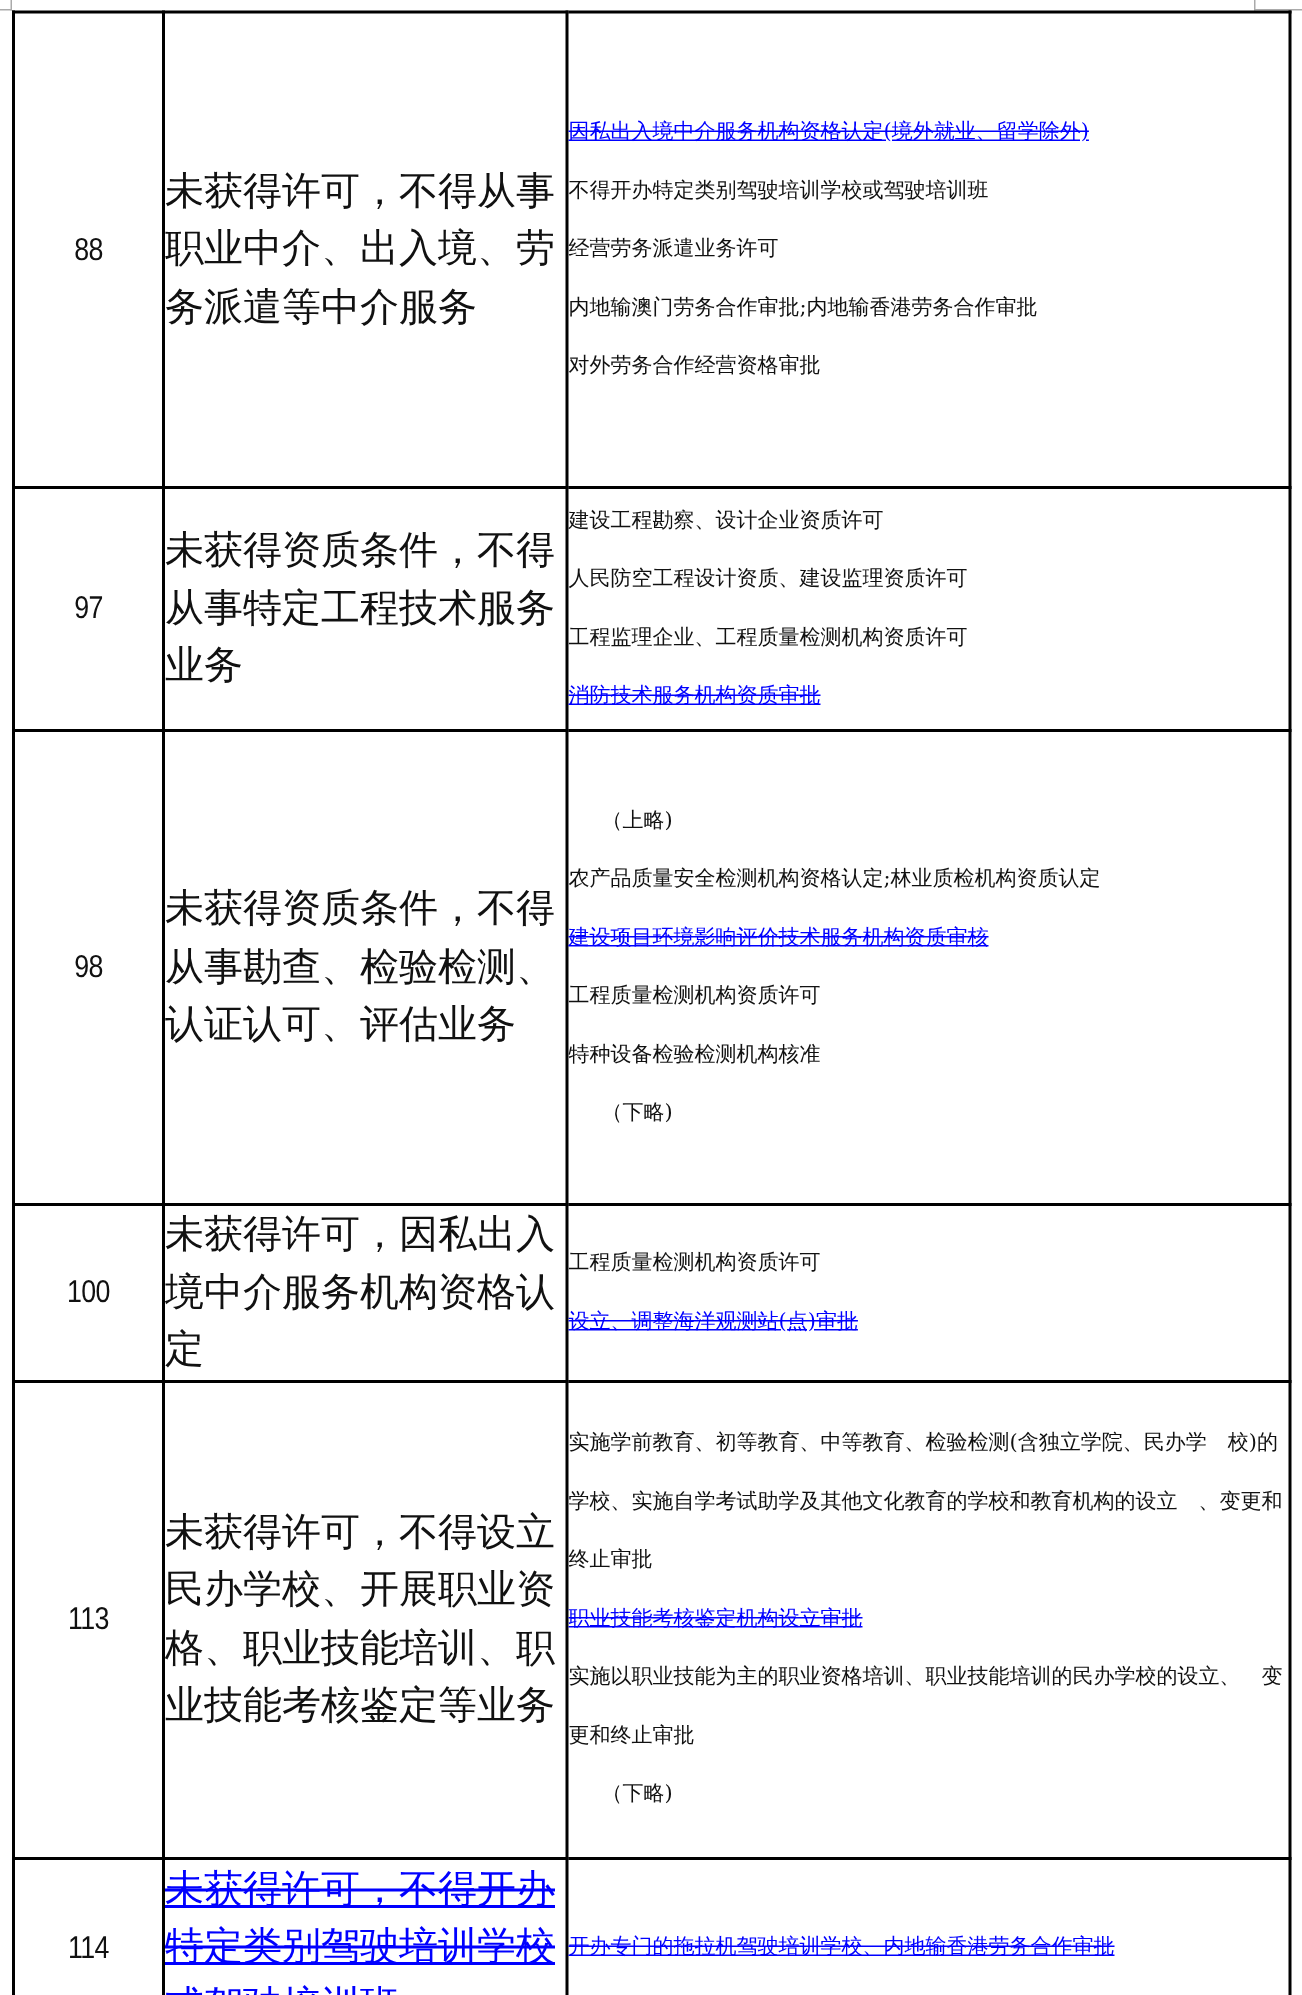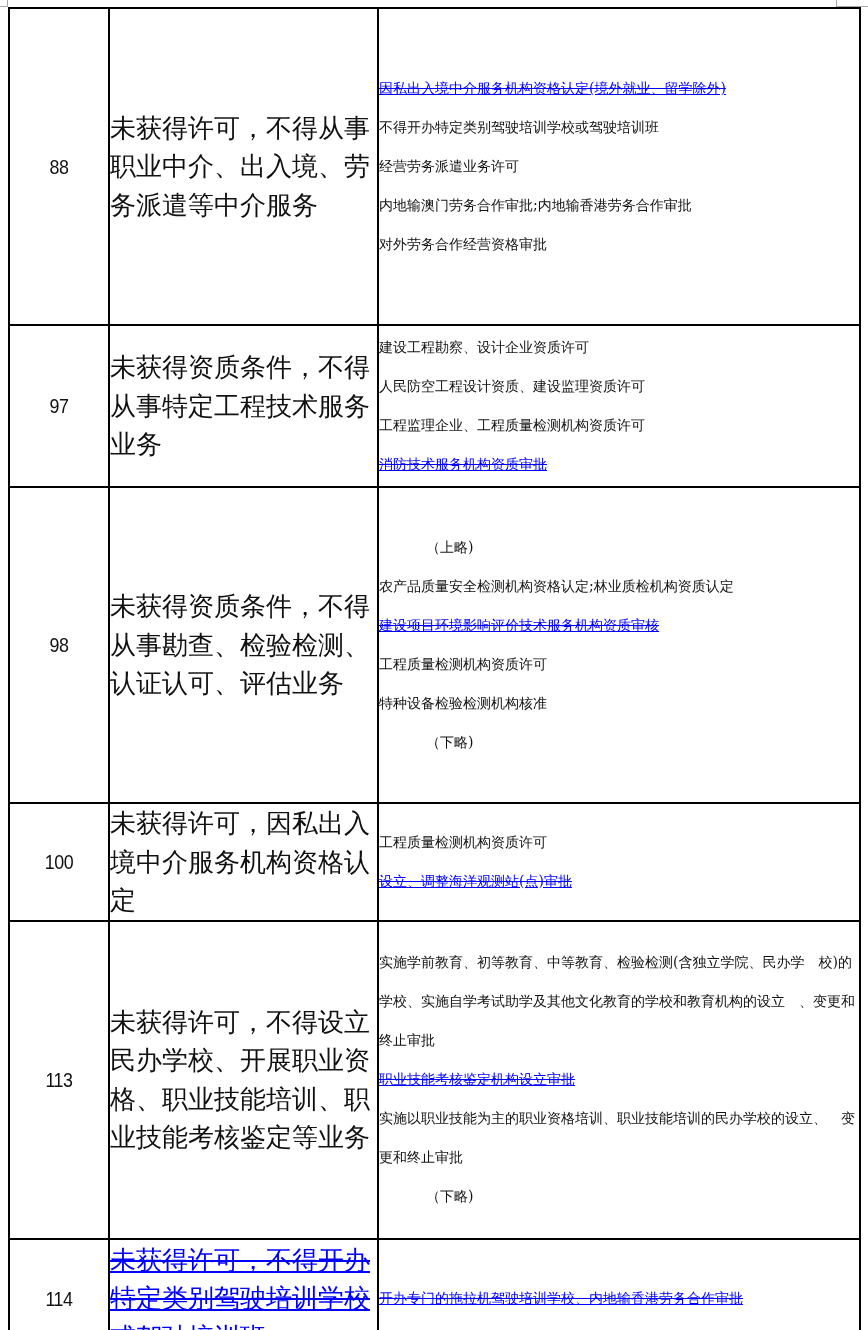--- a/index.html
+++ b/index.html
@@ -12,21 +12,21 @@
   table.doc { position: absolute; left: 8px; top: 7px; width: 851px;
               border-collapse: collapse; table-layout: fixed; }
   table.doc td { border: 2px solid #000; vertical-align: middle; padding: 0; }
   col.c1 { width: 100px; } col.c2 { width: 269px; } col.c3 { width: 482px; }
   td.num { text-align: center; font-family: "Liberation Sans", "DejaVu Sans", sans-serif;
            font-size: 21px; letter-spacing: -0.5px; transform: scaleX(0.85); }
   td.desc { font-size: 26px; line-height: 38.5px; padding-left: 2px; padding-right: 1px; }
   td.items { font-size: 14px; line-height: 39px; padding-left: 3px; padding-right: 0; }
   .line { display: block; white-space: normal; word-break: break-all; }
   .deleted { color: #0000ff; text-decoration: line-through underline; text-decoration-color: #0000ff; }
-  .indent { padding-left: 10px; margin-left: 37px; }
+  .indent { padding-left: 22px; }
 </style>
 </head>
 <body>
 
 <div class="corner-tl"></div>
 <div class="corner-tr"></div>
 
 <table class="doc">
   <colgroup>
       <col class="c1">

